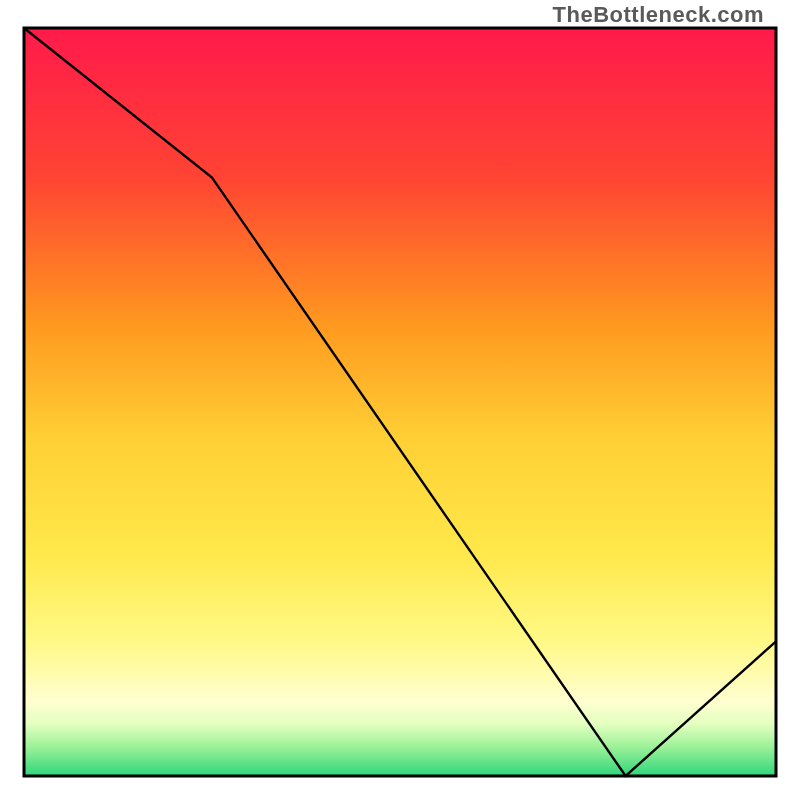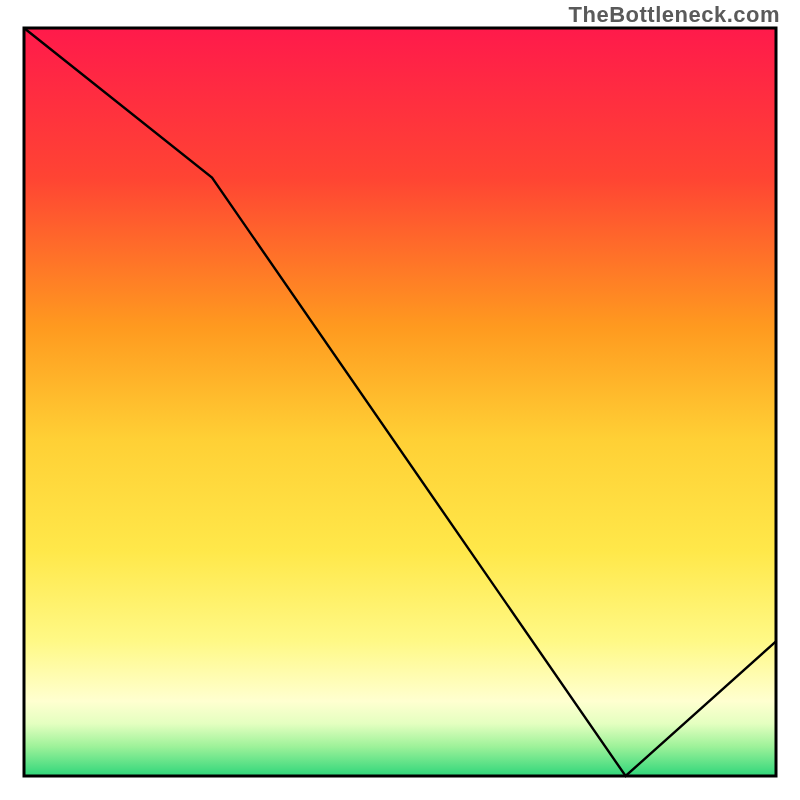--- a/index.html
+++ b/index.html
@@ -11,21 +11,21 @@
     font-family: Arial, Helvetica, sans-serif;
   }
   .container {
     position: relative;
     width: 800px;
     height: 800px;
   }
   .attribution {
     position: absolute;
     top: 2px;
-    right: 20px;
+    right: 36px;
     font-size: 22px;
     font-weight: bold;
     color: #5a5a5a;
     letter-spacing: 0.5px;
   }
   svg {
     display: block;
   }
 </style>
 </head>

